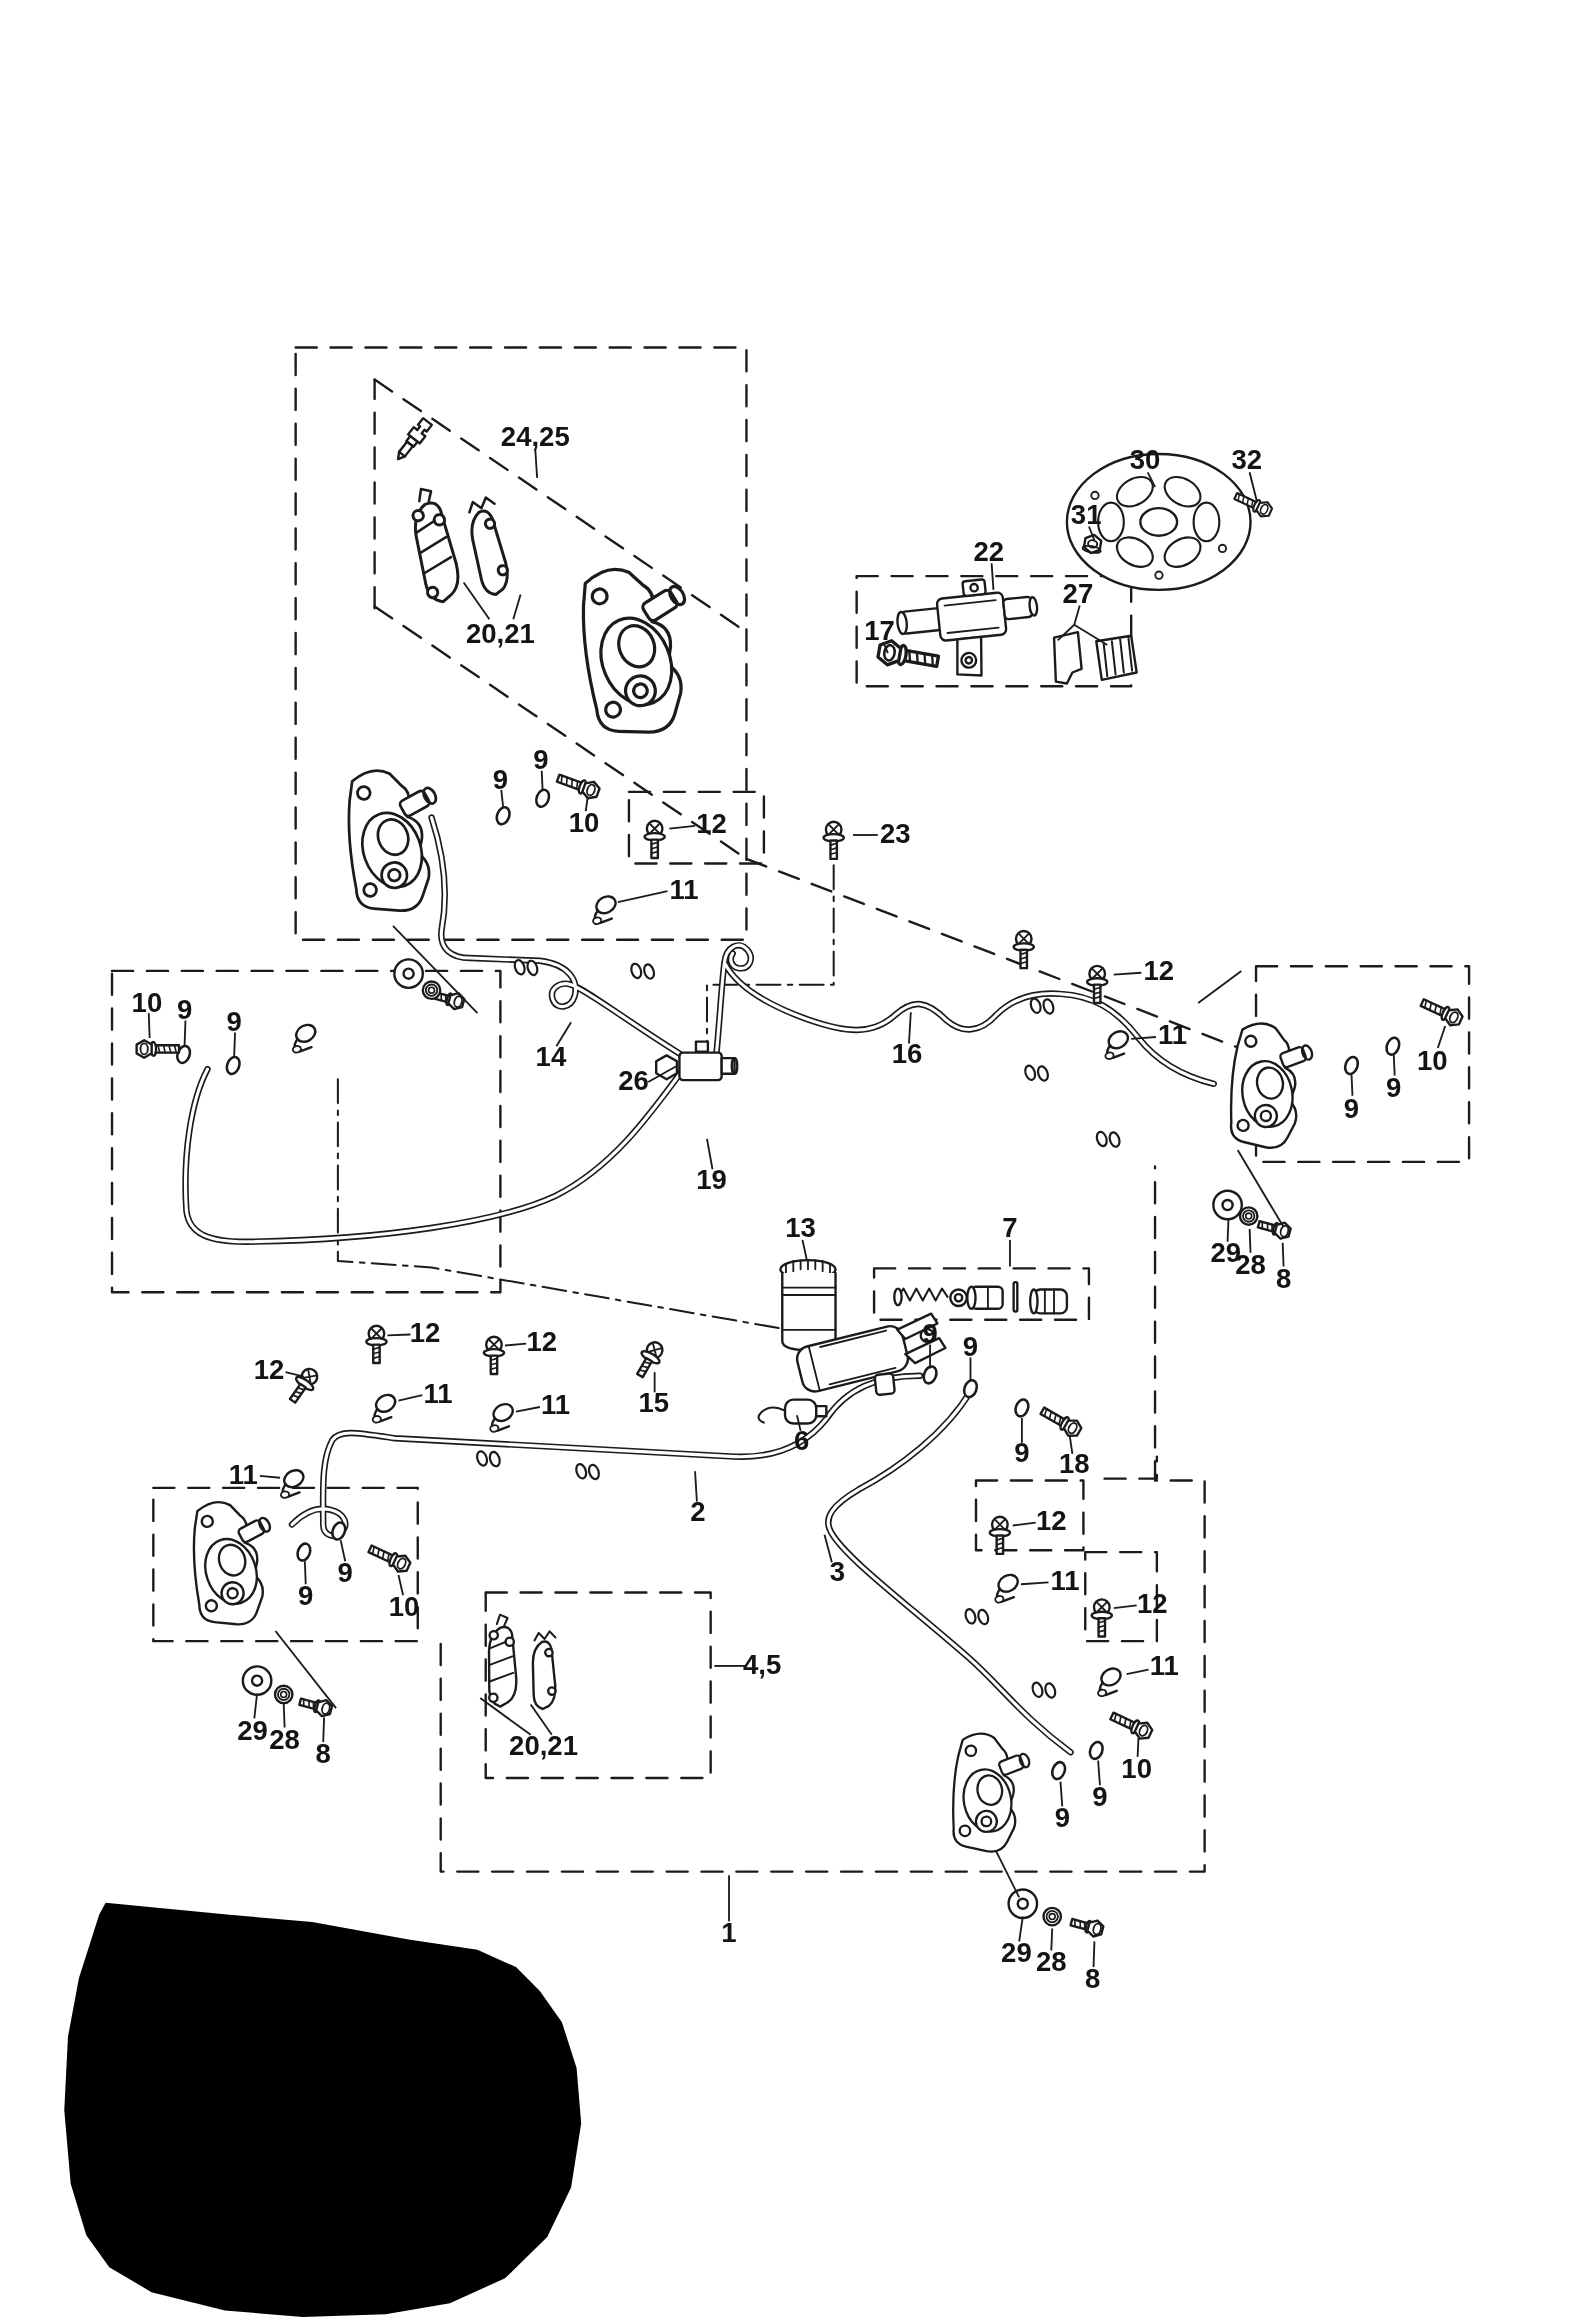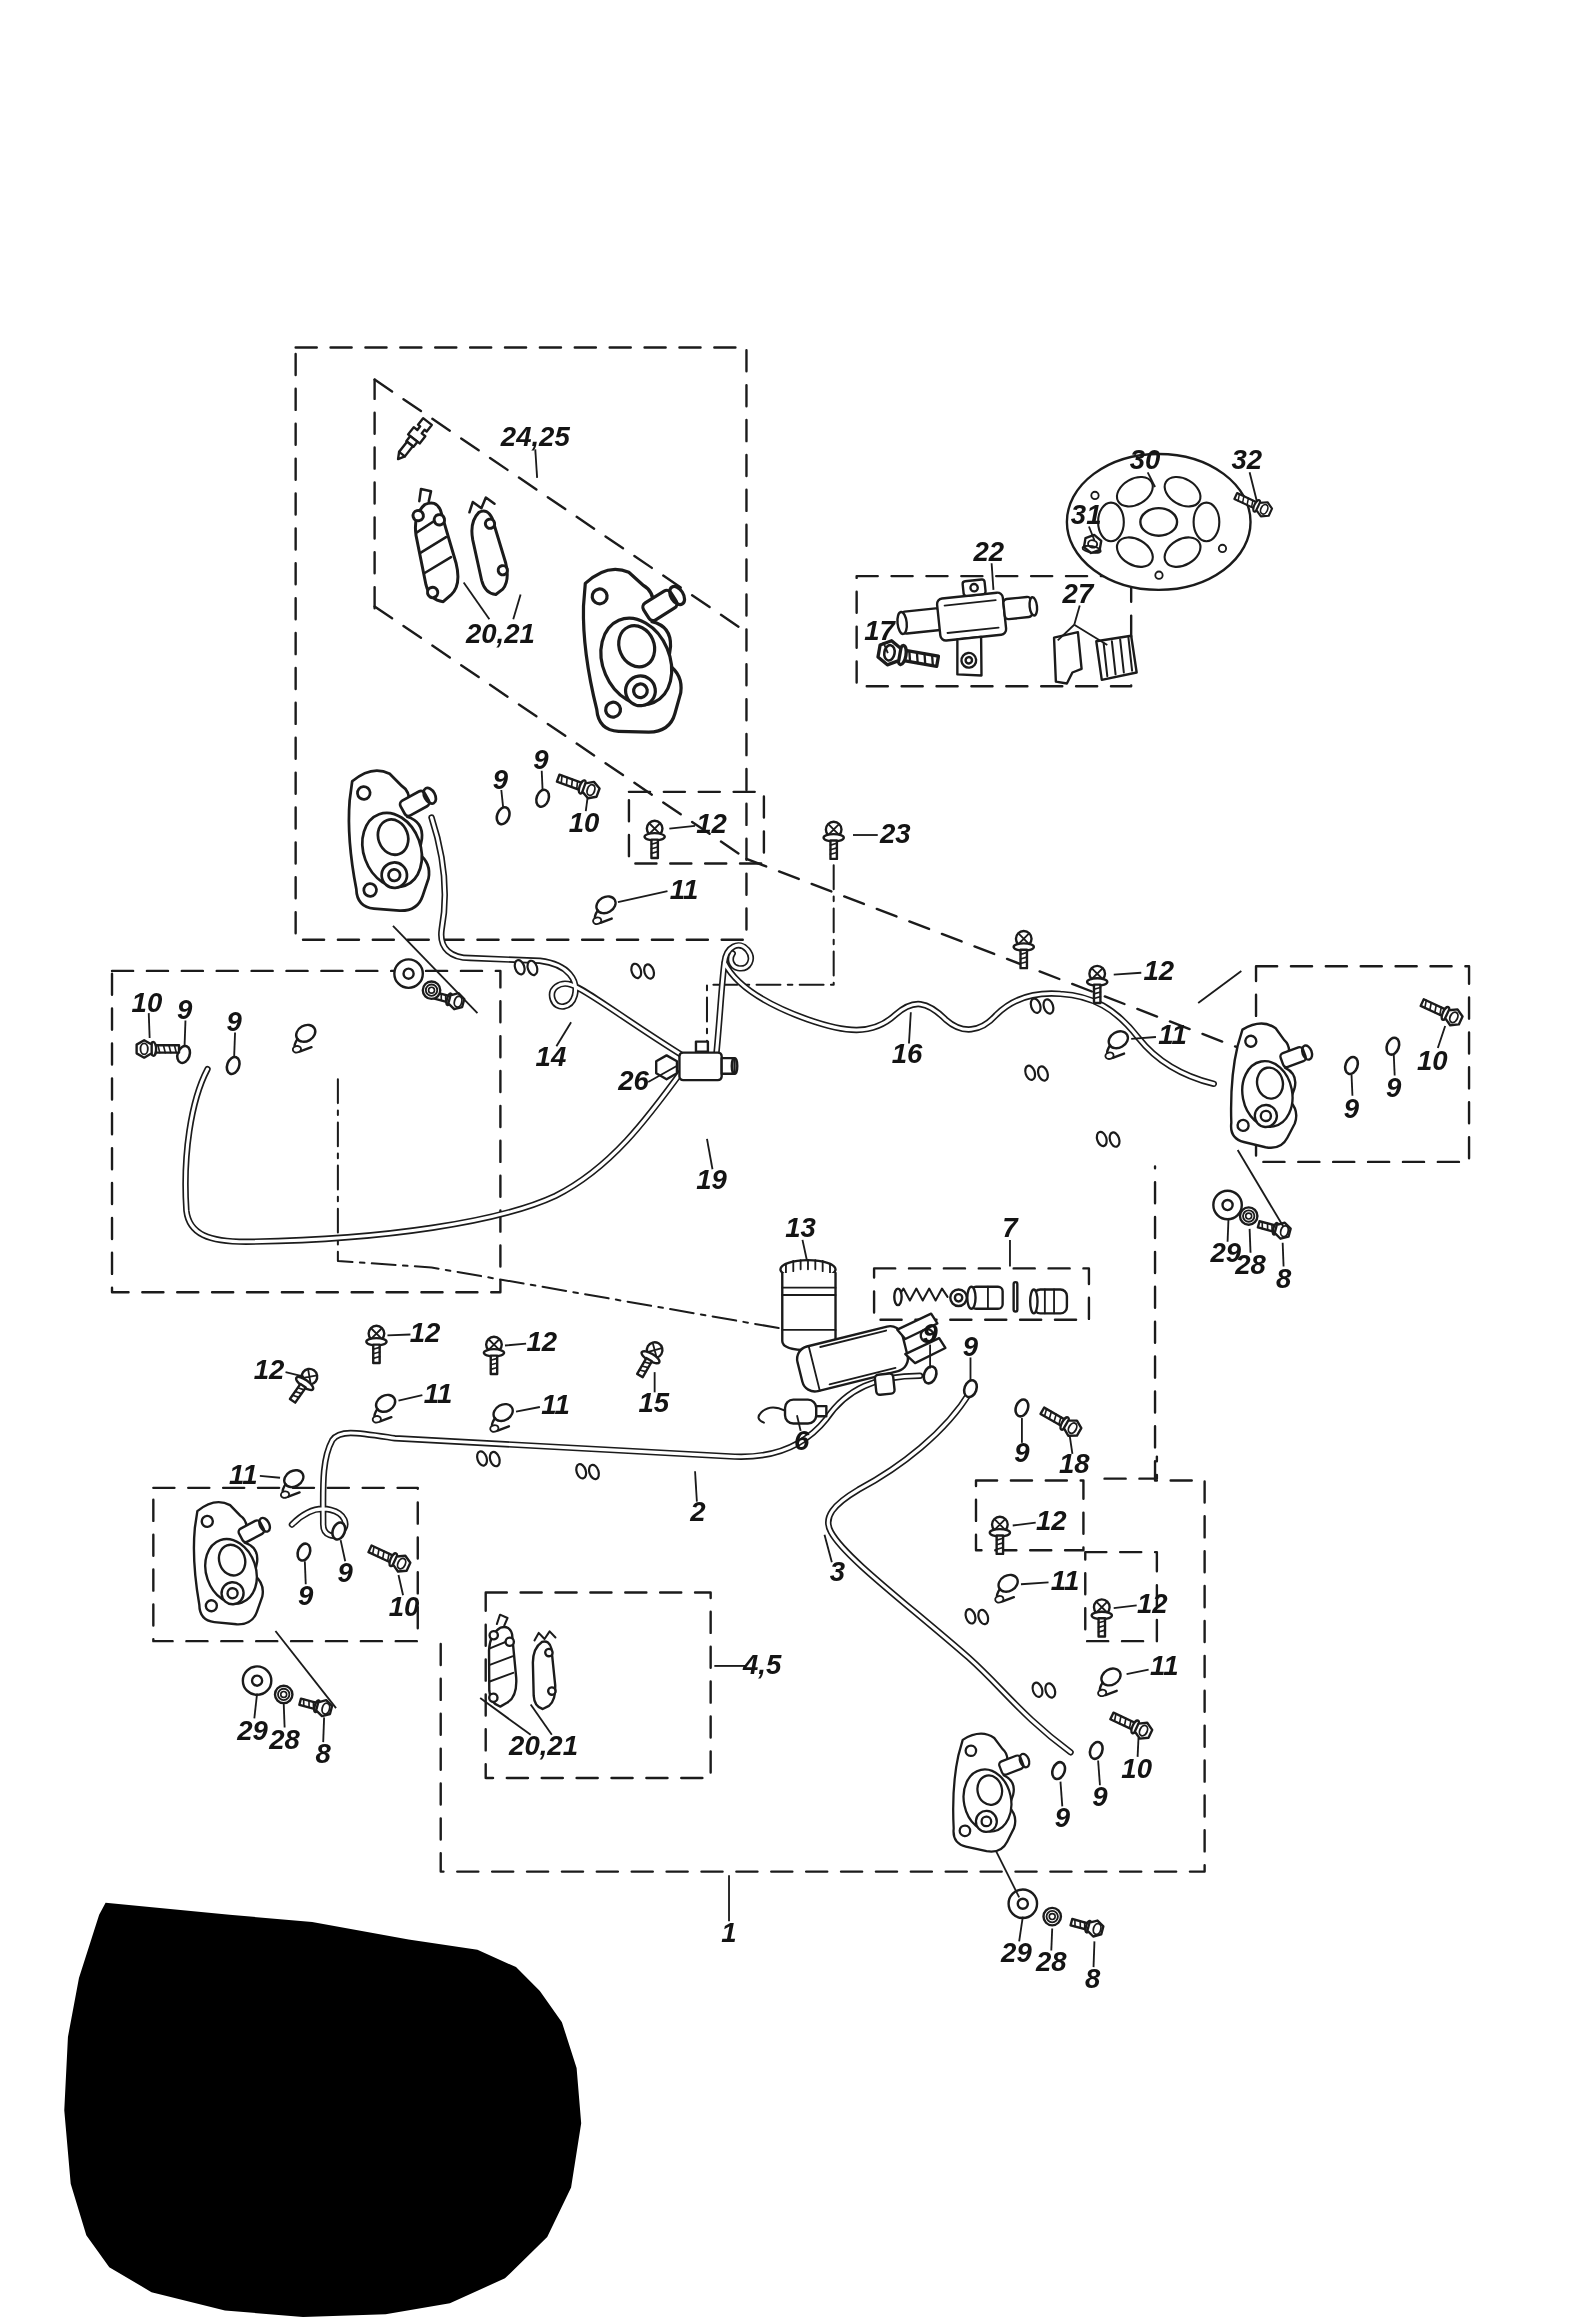--- a/index.html
+++ b/index.html
@@ -1,17 +1,17 @@
 <!DOCTYPE html>
 <html style="font-size:14.7px"><head>
 <meta charset="utf-8">
 <style>
   html,body{margin:0;padding:0;background:#e8e8e8;}
   #page{width:1593px;height:2321px;background:#ffffff;position:relative;margin:0 auto;
-        font-family:"Liberation Sans",sans-serif;font-style:italic;}
+        font-family:"Liberation Sans",sans-serif;}
   svg{position:absolute;left:0;top:0;}
   text{font-family:"Liberation Sans","DejaVu Sans",sans-serif;font-weight:bold;
        fill:#141414;text-anchor:middle;}
 </style>
 </head>
 <body>
 
 <div id="page">
   <svg id="diagram" width="1593" height="2321" viewBox="0 0 1735 2527">
     <g id="gBoxes">

